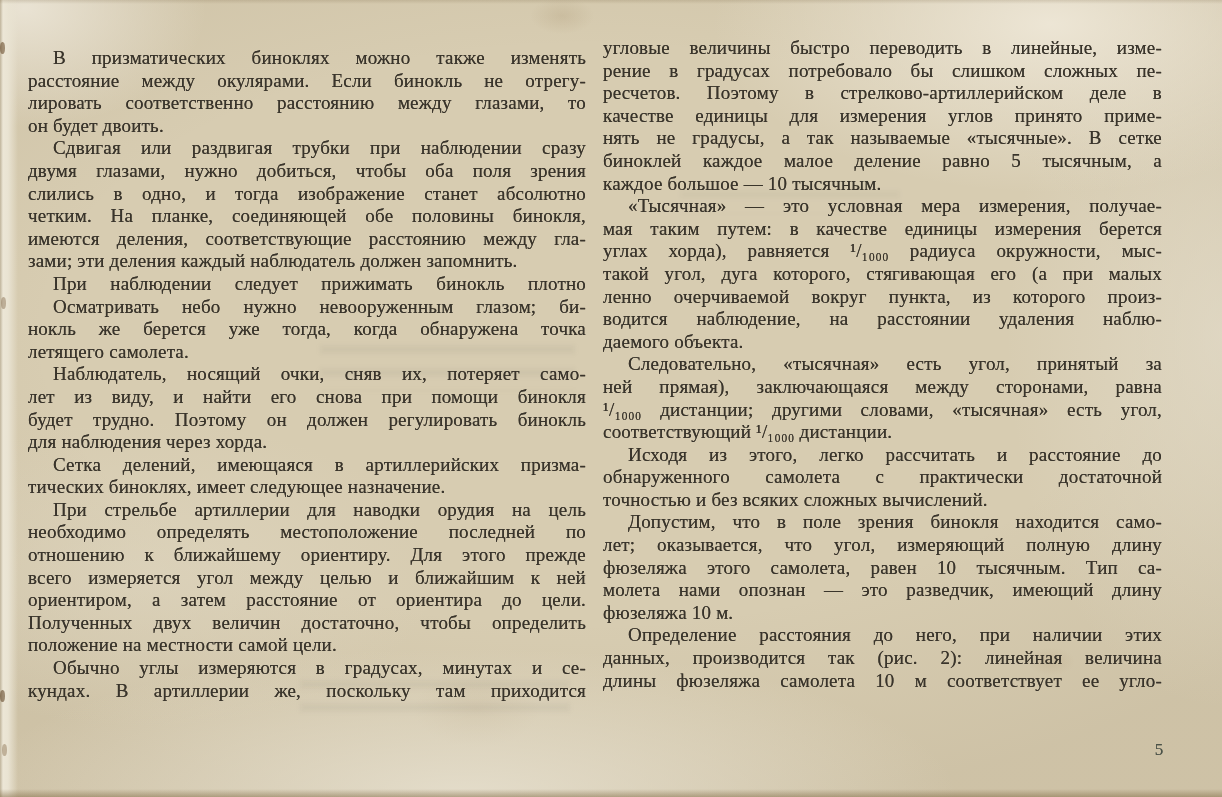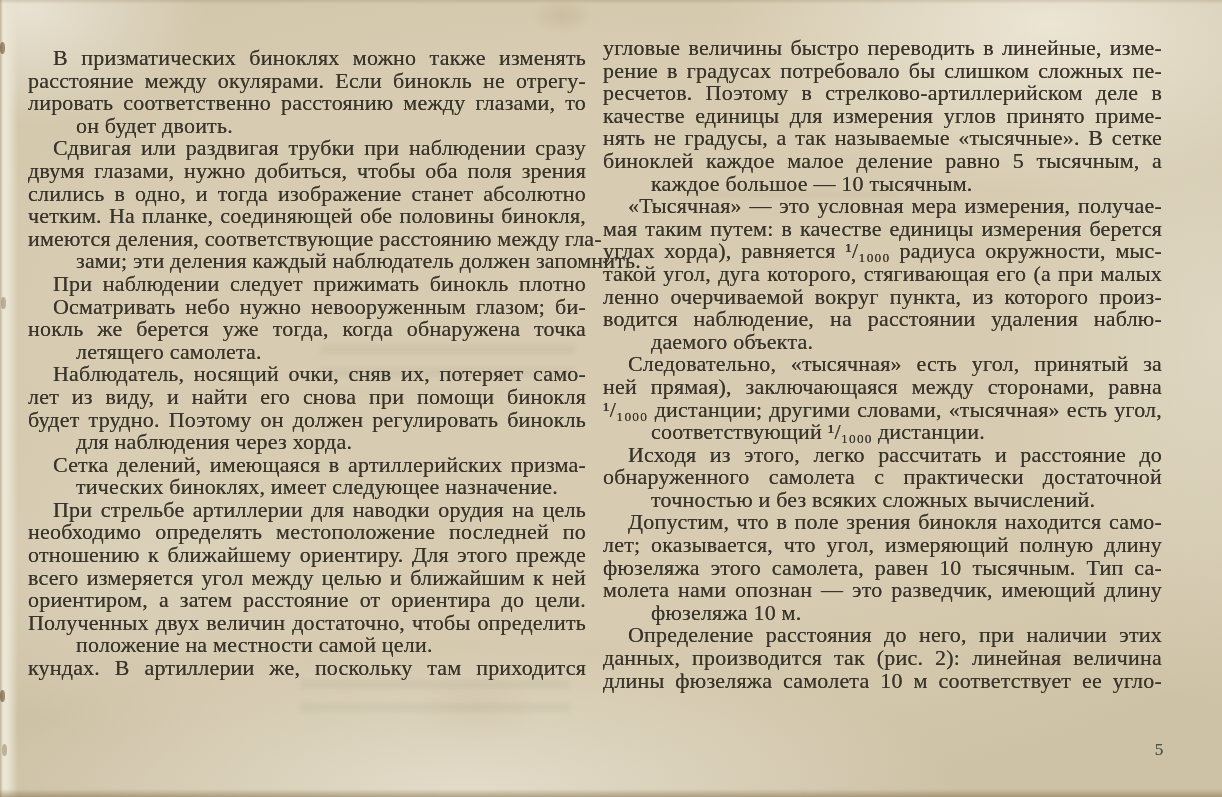--- a/index.html
+++ b/index.html
@@ -65,35 +65,35 @@
       rgba(110,108,96,0.07) 0px, rgba(110,108,96,0.07) 9px,
       rgba(110,108,96,0) 9px, rgba(110,108,96,0) 22.6px);
     filter: blur(2px);
   }
   .ghost-a { left: 320px; top: 345px; width: 255px; height: 46px; }
   .ghost-b { left: 300px; top: 680px; width: 270px; height: 40px; }
   .ghost-c { left: 680px; top: 190px; width: 220px; height: 24px; opacity: .7; }
 
   .col {
     position: absolute;
-    font-size: 22px;
+    font-size: 19px;
     line-height: 22.6px;
     color: #39342b;
     text-shadow: 0 0 0.55px rgba(57,52,43,0.85);
     letter-spacing: 0.2px;
   }
   .col-left  { left: 28px;  top: 47px; width: 558px; }
   .col-right { left: 603px; top: 37px; width: 559px; }
 
   .line {
     text-align: justify;
     text-align-last: justify;
     white-space: nowrap;
   }
-  .line.final  { text-align-last: left; margin-left: 48px; }
+  .line.final  { text-align-last: left; }
   .line.indent { text-indent: 25px; }
 
   .page-number {
     position: absolute;
     left: 1146px;
     top: 740px;
     width: 26px;
     text-align: center;
     font-size: 17px;
     line-height: 20px;
@@ -148,20 +148,21 @@
       <div class="paragraph">
         <div class="line indent">При стрельбе артиллерии для наводки орудия на цель</div>
         <div class="line">необходимо определять местоположение последней по</div>
         <div class="line">отношению к ближайшему ориентиру. Для этого прежде</div>
         <div class="line">всего измеряется угол между целью и ближайшим к ней</div>
         <div class="line">ориентиром, а затем расстояние от ориентира до цели.</div>
         <div class="line">Полученных двух величин достаточно, чтобы определить</div>
         <div class="line final">положение на местности самой цели.</div>
       </div>
       <div class="paragraph">
+        <div class="line indent">Обычно углы измеряются в градусах, минутах и се-</div>
         <div class="line">кундах. В артиллерии же, поскольку там приходится</div>
       </div>
     </div>
 
   <div class="col col-right">
       <div class="paragraph">
         <div class="line">угловые величины быстро переводить в линейные, изме-</div>
         <div class="line">рение в градусах потребовало бы слишком сложных пе-</div>
         <div class="line">ресчетов. Поэтому в стрелково-артиллерийском деле в</div>
         <div class="line">качестве единицы для измерения углов принято приме-</div>

